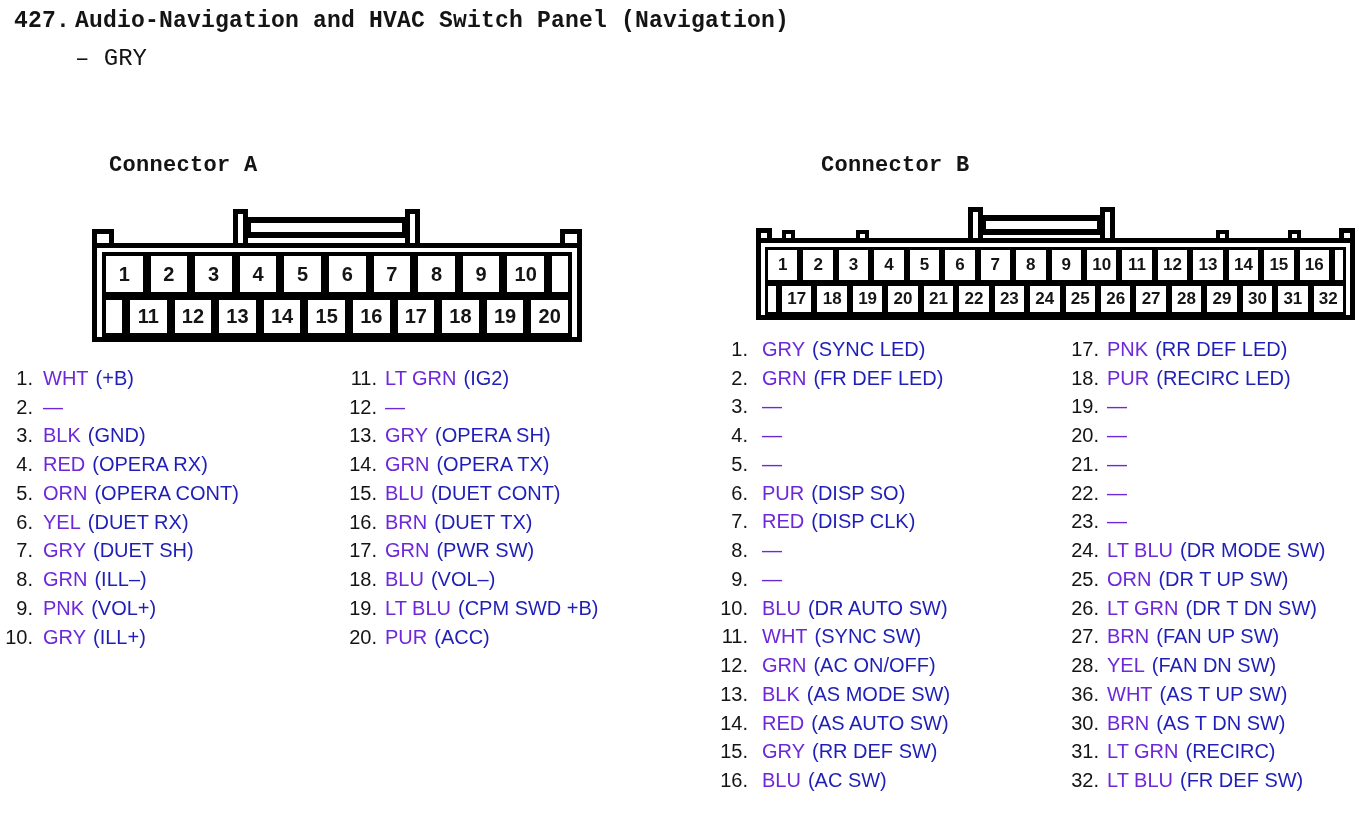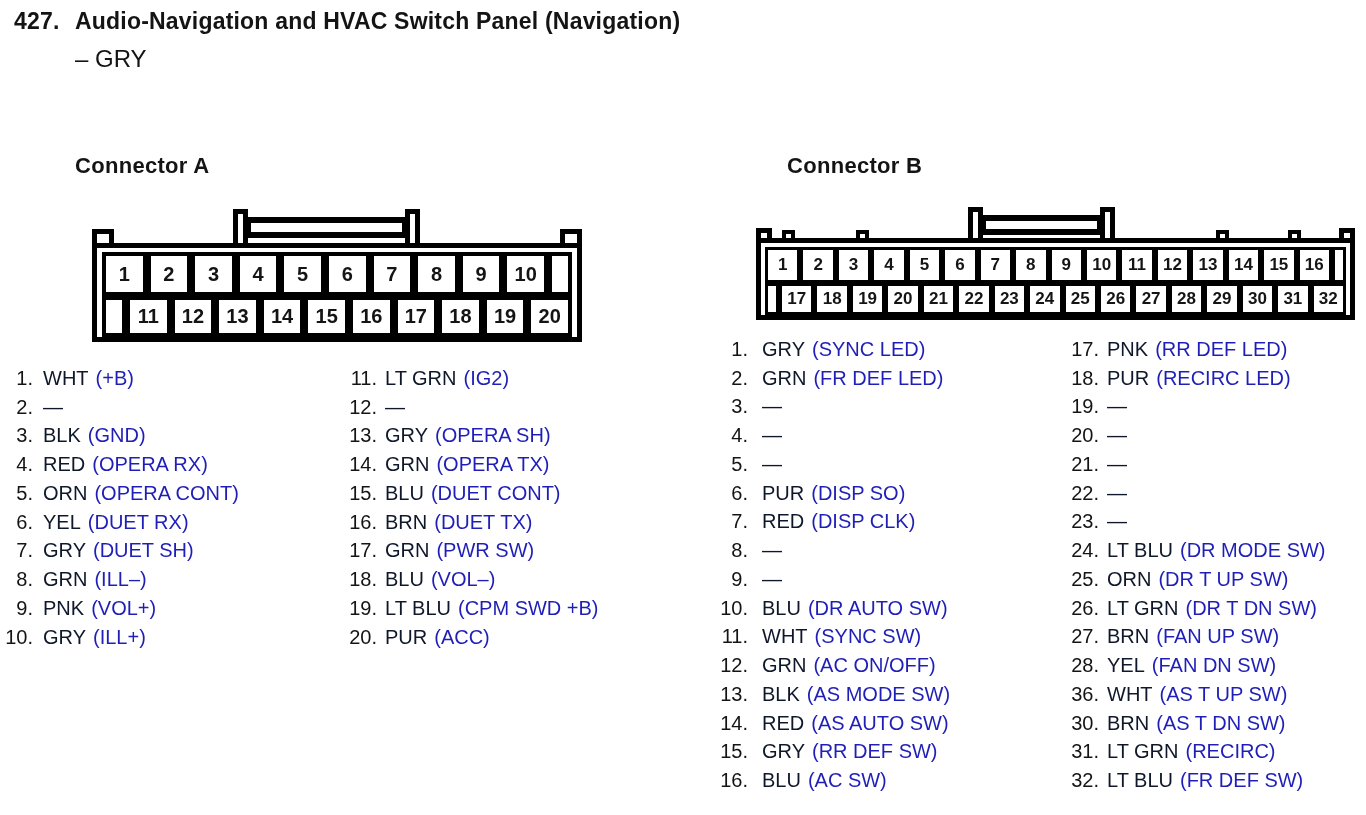--- a/index.html
+++ b/index.html
@@ -2,29 +2,29 @@
 <html style="--sig-blue: #1f1fb8;"><head>
 <meta charset="utf-8">
 <style>
   * { margin:0; padding:0; box-sizing:border-box; }
   html,body { background:#ffffff; }
   body {
     width:1366px; height:815px; position:relative; overflow:hidden;
     font-family:"Liberation Sans", sans-serif; color:#141414;
     -webkit-font-smoothing:antialiased;
   }
-  .abs { position:absolute; }
+  .abs { position:absolute;font-family:Liberation Mono, monospace; }
 
   
   #title-row { left:14px; top:8px; display:flex; font-weight:bold; font-size:23px; letter-spacing:0.2px; }
   #title-num { width:61px; }
   #details { left:75px; top:44px; font-size:24px; line-height:29px; }
 
   
-  .conn-heading { font-weight:bold; font-size:22px; letter-spacing:0.3px; }
+  .conn-heading { font-weight:bold; font-size:22px; letter-spacing:0.3px;margin-left:34px; }
   #heading-a { left:75px; top:153px; }
   #heading-b { left:787px; top:153px; }
 
   
   .diagram { position:absolute; }
   #diagram-a { left:92px; top:207px; width:490px; height:145px; }
   #diagram-b { left:756px; top:204px; width:599px; height:125px; }
 
   .latch-bar  { position:absolute; border:6px solid #000; background:#fff; z-index:1; }
   .latch-post { position:absolute; border:5px solid #000; border-bottom:none; background:#fff; z-index:2; }
@@ -58,21 +58,21 @@
   #list-a2 { left:344px;  top:364px; }
   #list-b1 { left:713px;  top:335px; }
   #list-b2 { left:1063px; top:335px; }
 
   .pin-row { display:flex; align-items:center; height:28.75px; white-space:nowrap; }
   .pnum { text-align:right; flex:none; }
   #list-a1 .pnum { width:33px; margin-right:10px; }
   #list-a2 .pnum { width:33px; margin-right:8px; }
   #list-b1 .pnum { width:35px; margin-right:14px; }
   #list-b2 .pnum { width:36px; margin-right:8px; }
-  .wire { color:#0f172a; }
+  .wire { color:#6d28d9; }
   .sig  { color:var(--sig-blue, #1f1fb8); margin-left:7px; }
 </style>
 </head>
 <body>
 
 <div class="abs" id="title-row">
   <span id="title-num">427.</span>
   <span>Audio-Navigation and HVAC Switch Panel (Navigation)</span>
 </div>
 

